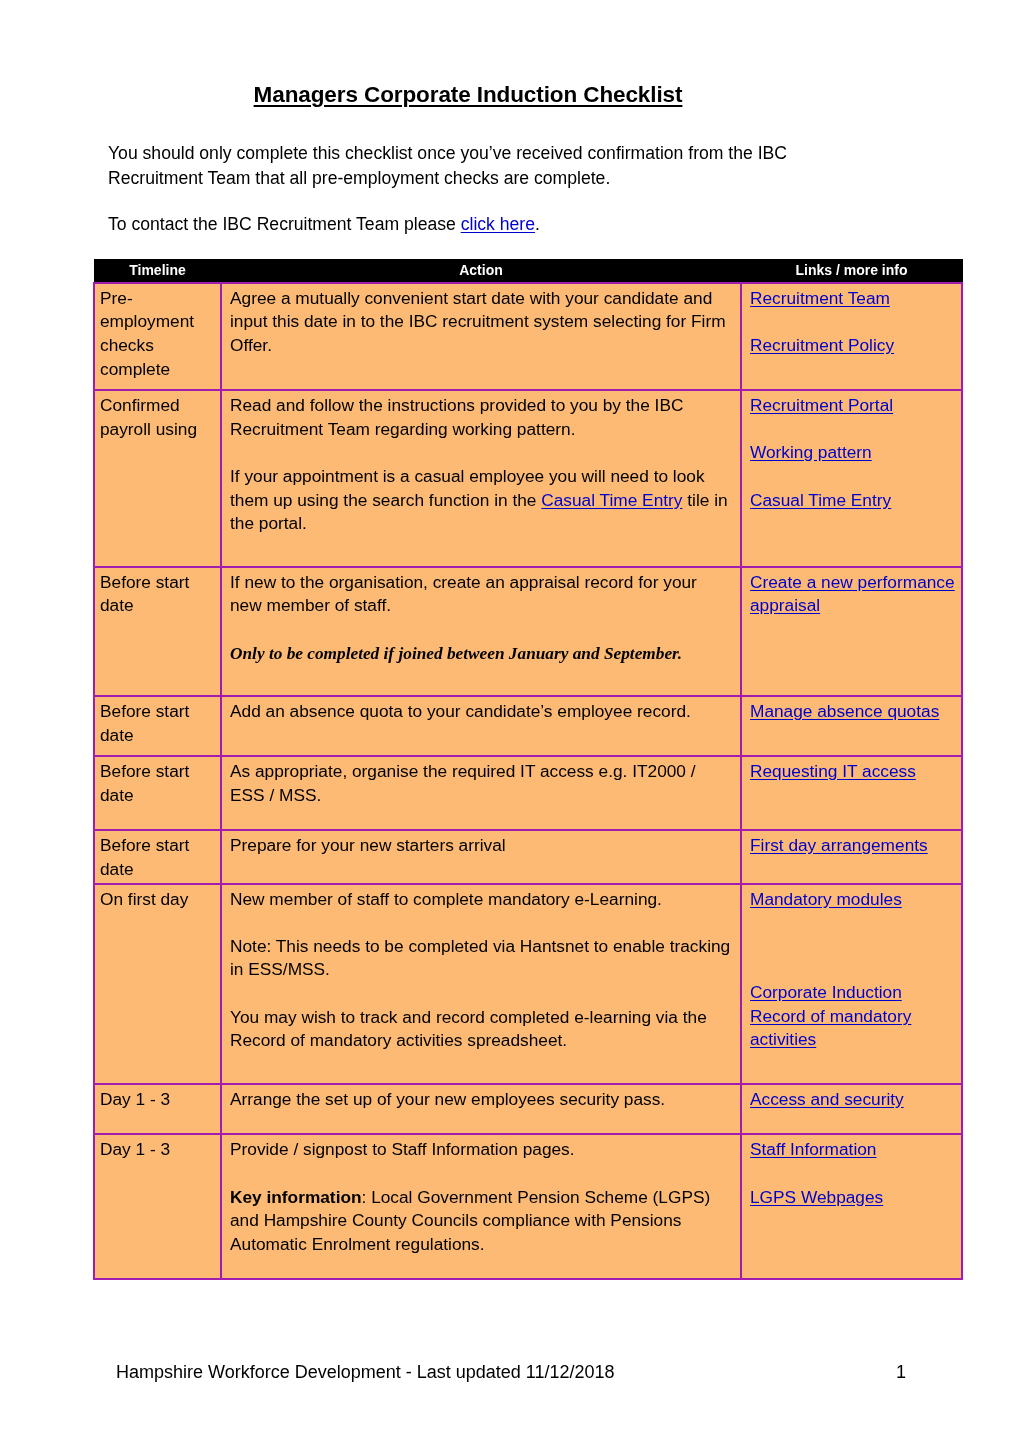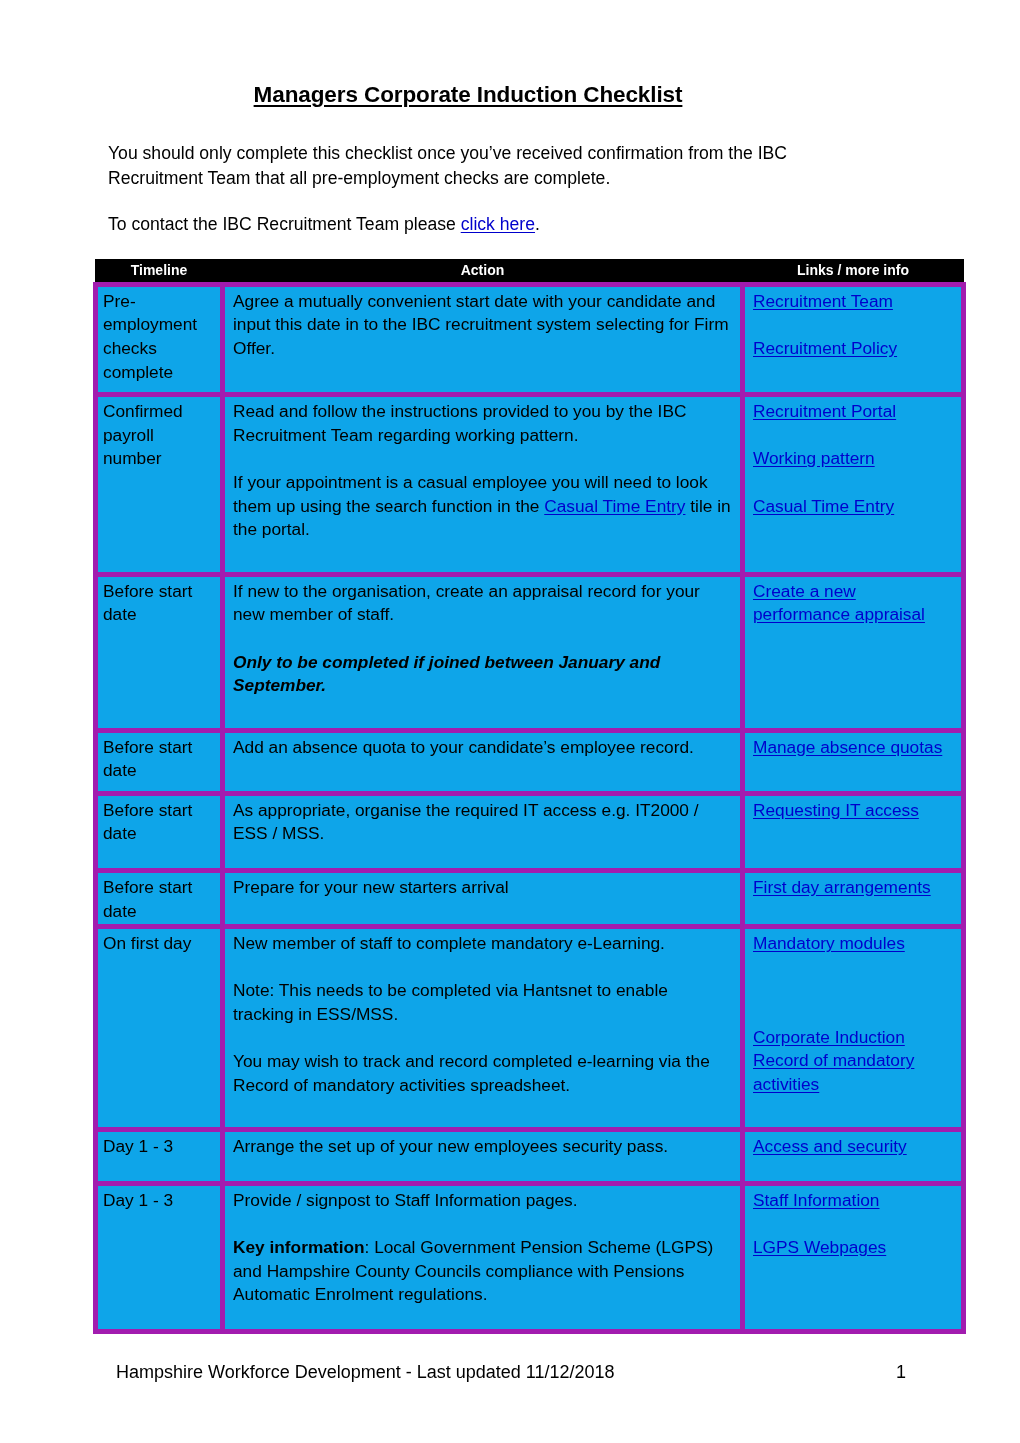--- a/index.html
+++ b/index.html
@@ -76,42 +76,42 @@
     color: #ffffff;
     font-weight: bold;
     font-size: 14px;
     text-align: center;
     padding: 2px 4px 3px 4px;
     border: 1px solid #000000;
     line-height: 1.2;
   }
 
   .checklist td {
-    background: #0ea5e9;
-    border: 5px solid #a21caf;
+    background: #fdba74;
+    border: 2px solid #a21caf;
     vertical-align: top;
     padding: 3px 6px 8px 6px;
     line-height: 23.6px;
   }
   .checklist td.timeline { padding-left: 5px; }
   .checklist td.action   { padding-left: 8px; padding-right: 8px; margin-top: 12px; }
   .checklist td.links    { padding-left: 8px; }
 
   .checklist td p {
     margin: 0;
   }
   .checklist td p + p {
     margin-top: 23.6px;
   }
   .pad-bottom-sm { padding-bottom: 14px !important; }
   .pad-bottom-md { padding-bottom: 22px !important; }
   .pad-bottom-lg { padding-bottom: 30px !important; }
   .pad-bottom-none { padding-bottom: 1px !important; }
 
-  .bi { font-weight: bold; font-style: italic; }
+  .bi { font-weight: bold; font-style: italic; font-family: Liberation Serif, serif; }
   .it { }
   .bd { font-weight: bold; }
 
   .links .lk {
     display: block;
     color: #0000CC;
     text-decoration: underline;
     text-underline-offset: 2px;
   }
   .links .lk + .lk { margin-top: 23.6px; }
@@ -164,21 +164,21 @@
         <td class="action pad-bottom-sm">
           <p>Agree a mutually convenient start date with your candidate and input this date in to the IBC recruitment system selecting for Firm Offer.</p>
         </td>
         <td class="links">
           <a class="lk" href="#">Recruitment Team</a>
           <a class="lk" href="#">Recruitment Policy</a>
         </td>
       </tr>
 
       <tr>
-        <td class="timeline">Confirmed payroll number</td>
+        <td class="timeline">Confirmed payroll using</td>
         <td class="action pad-bottom-lg">
           <p>Read and follow the instructions provided to you by the IBC Recruitment Team regarding working pattern.</p>
           <p><span>If your appointment is a casual employee you will need to look them up using the search function in the </span><a class="link" href="#">Casual Time Entry</a><span> tile in the portal.</span></p>
         </td>
         <td class="links">
           <a class="lk" href="#">Recruitment Portal</a>
           <a class="lk" href="#">Working pattern</a>
           <a class="lk" href="#">Casual Time Entry</a>
         </td>
       </tr>

